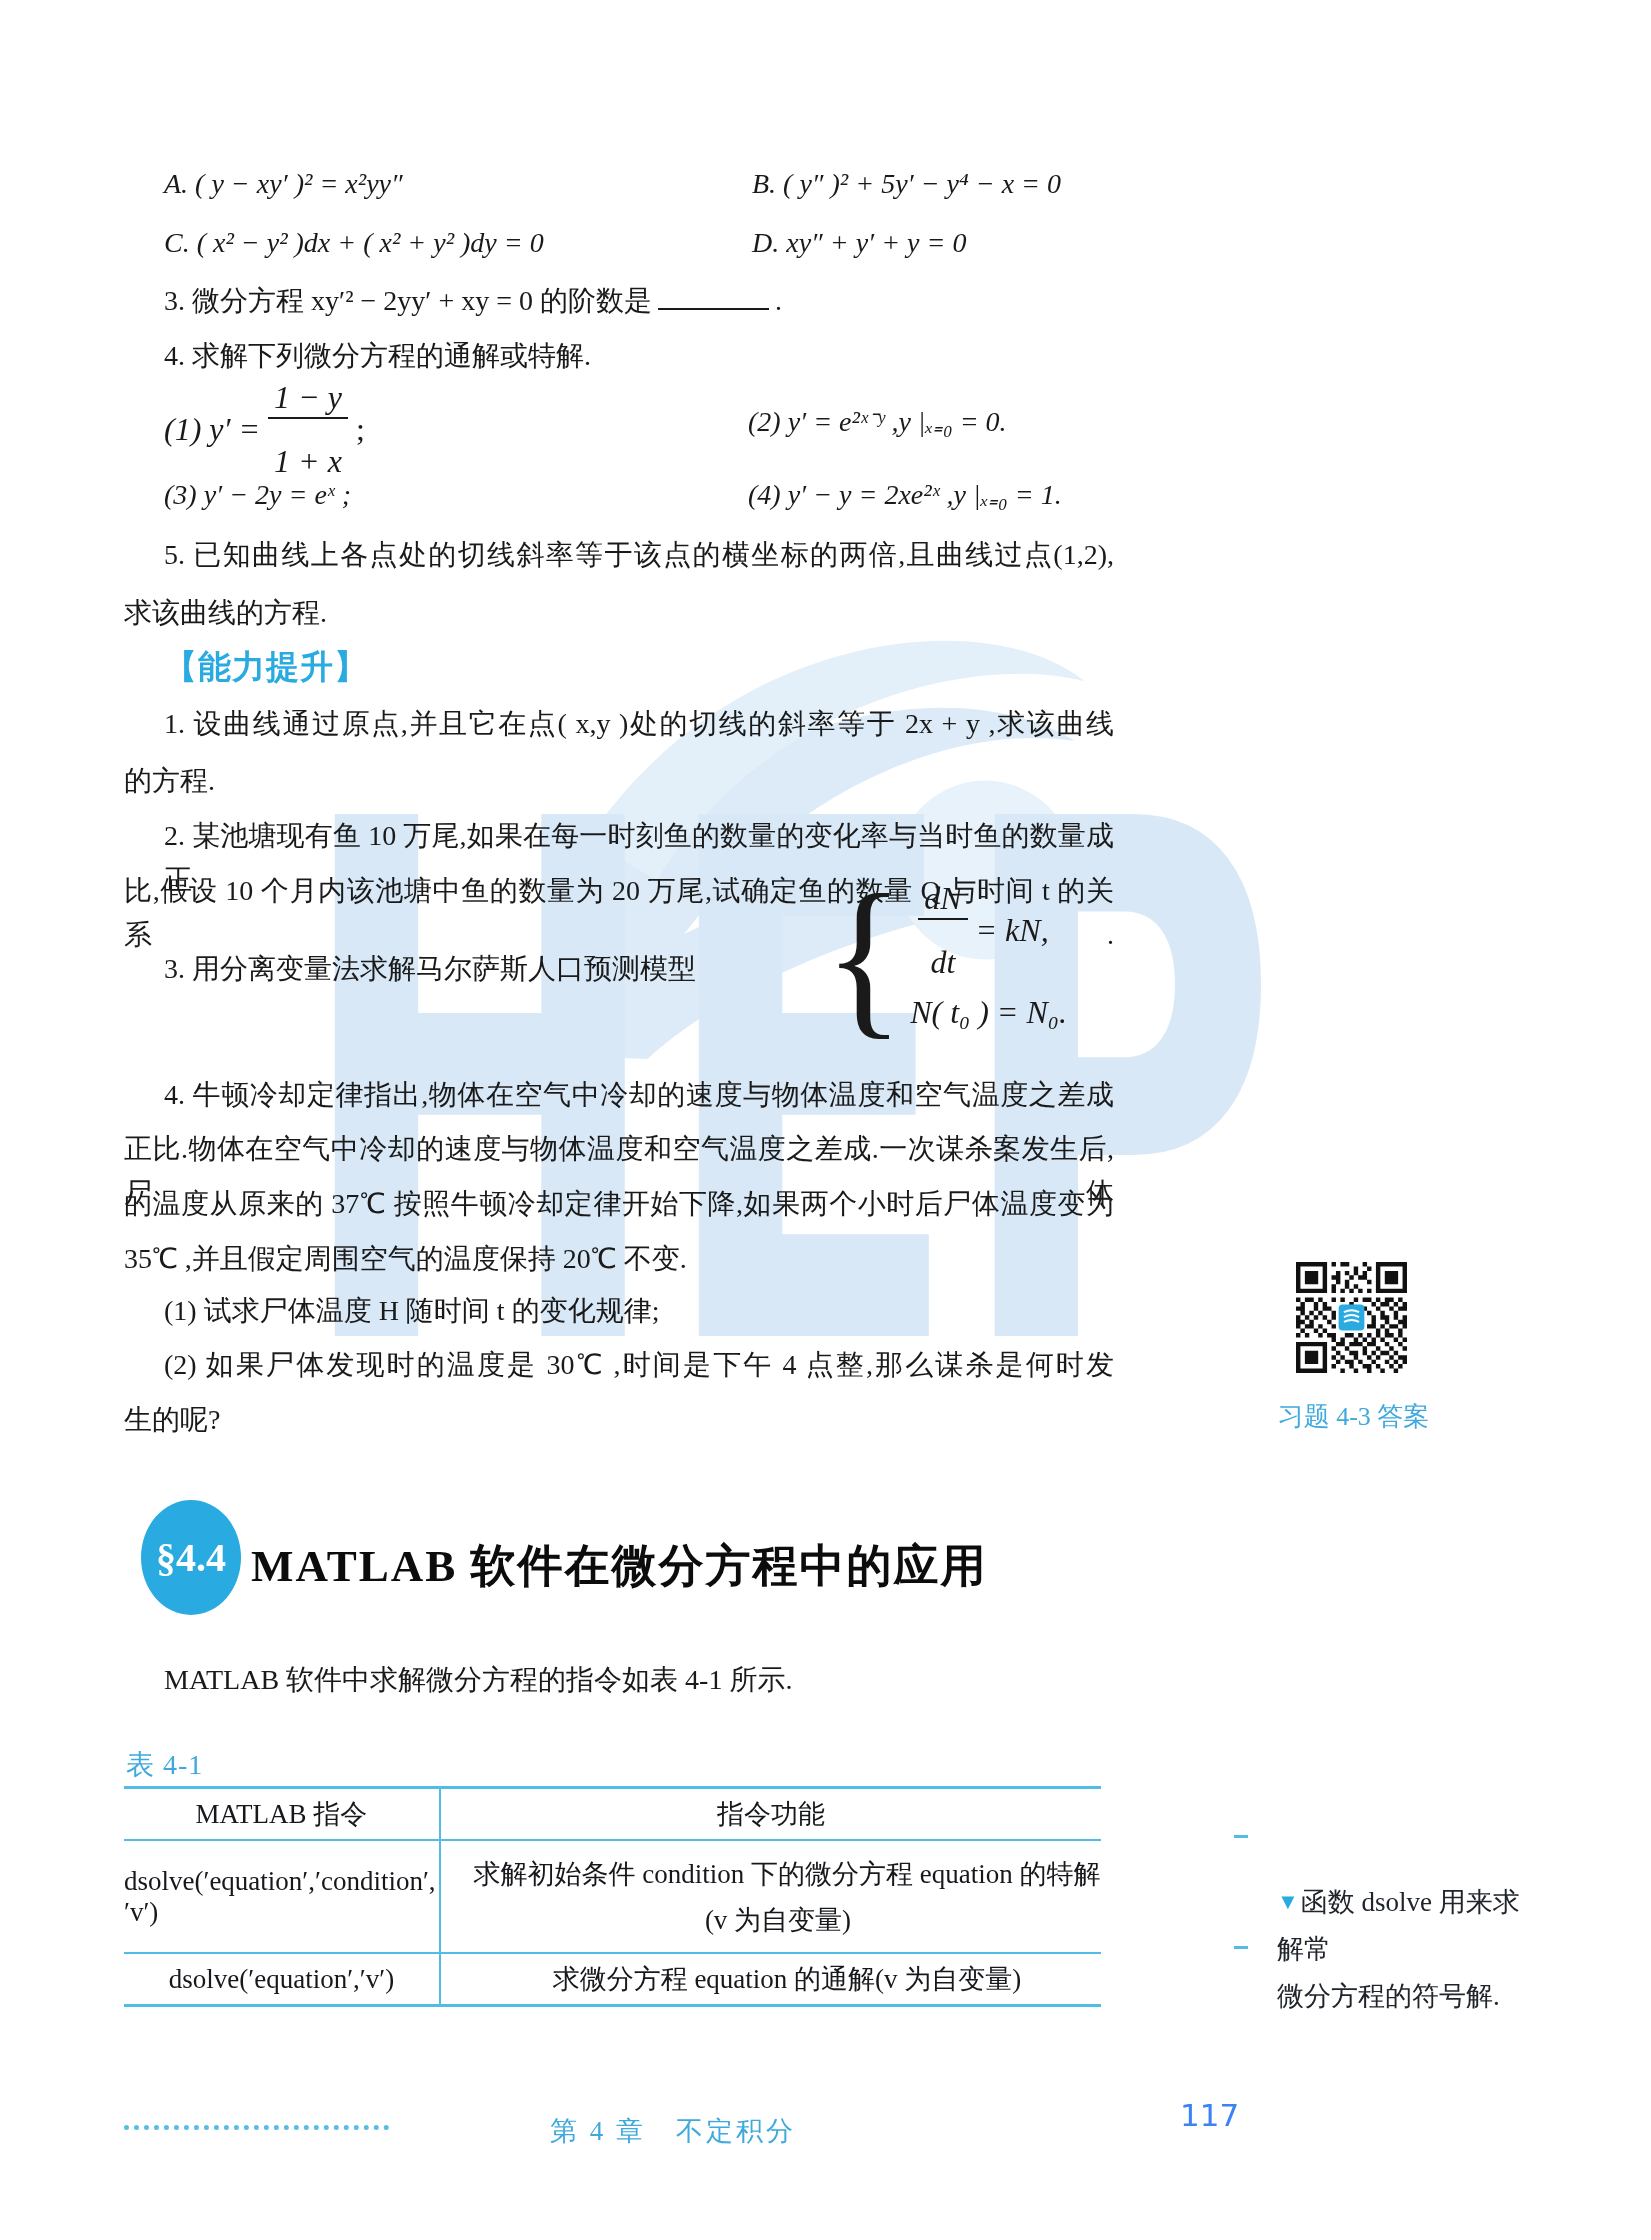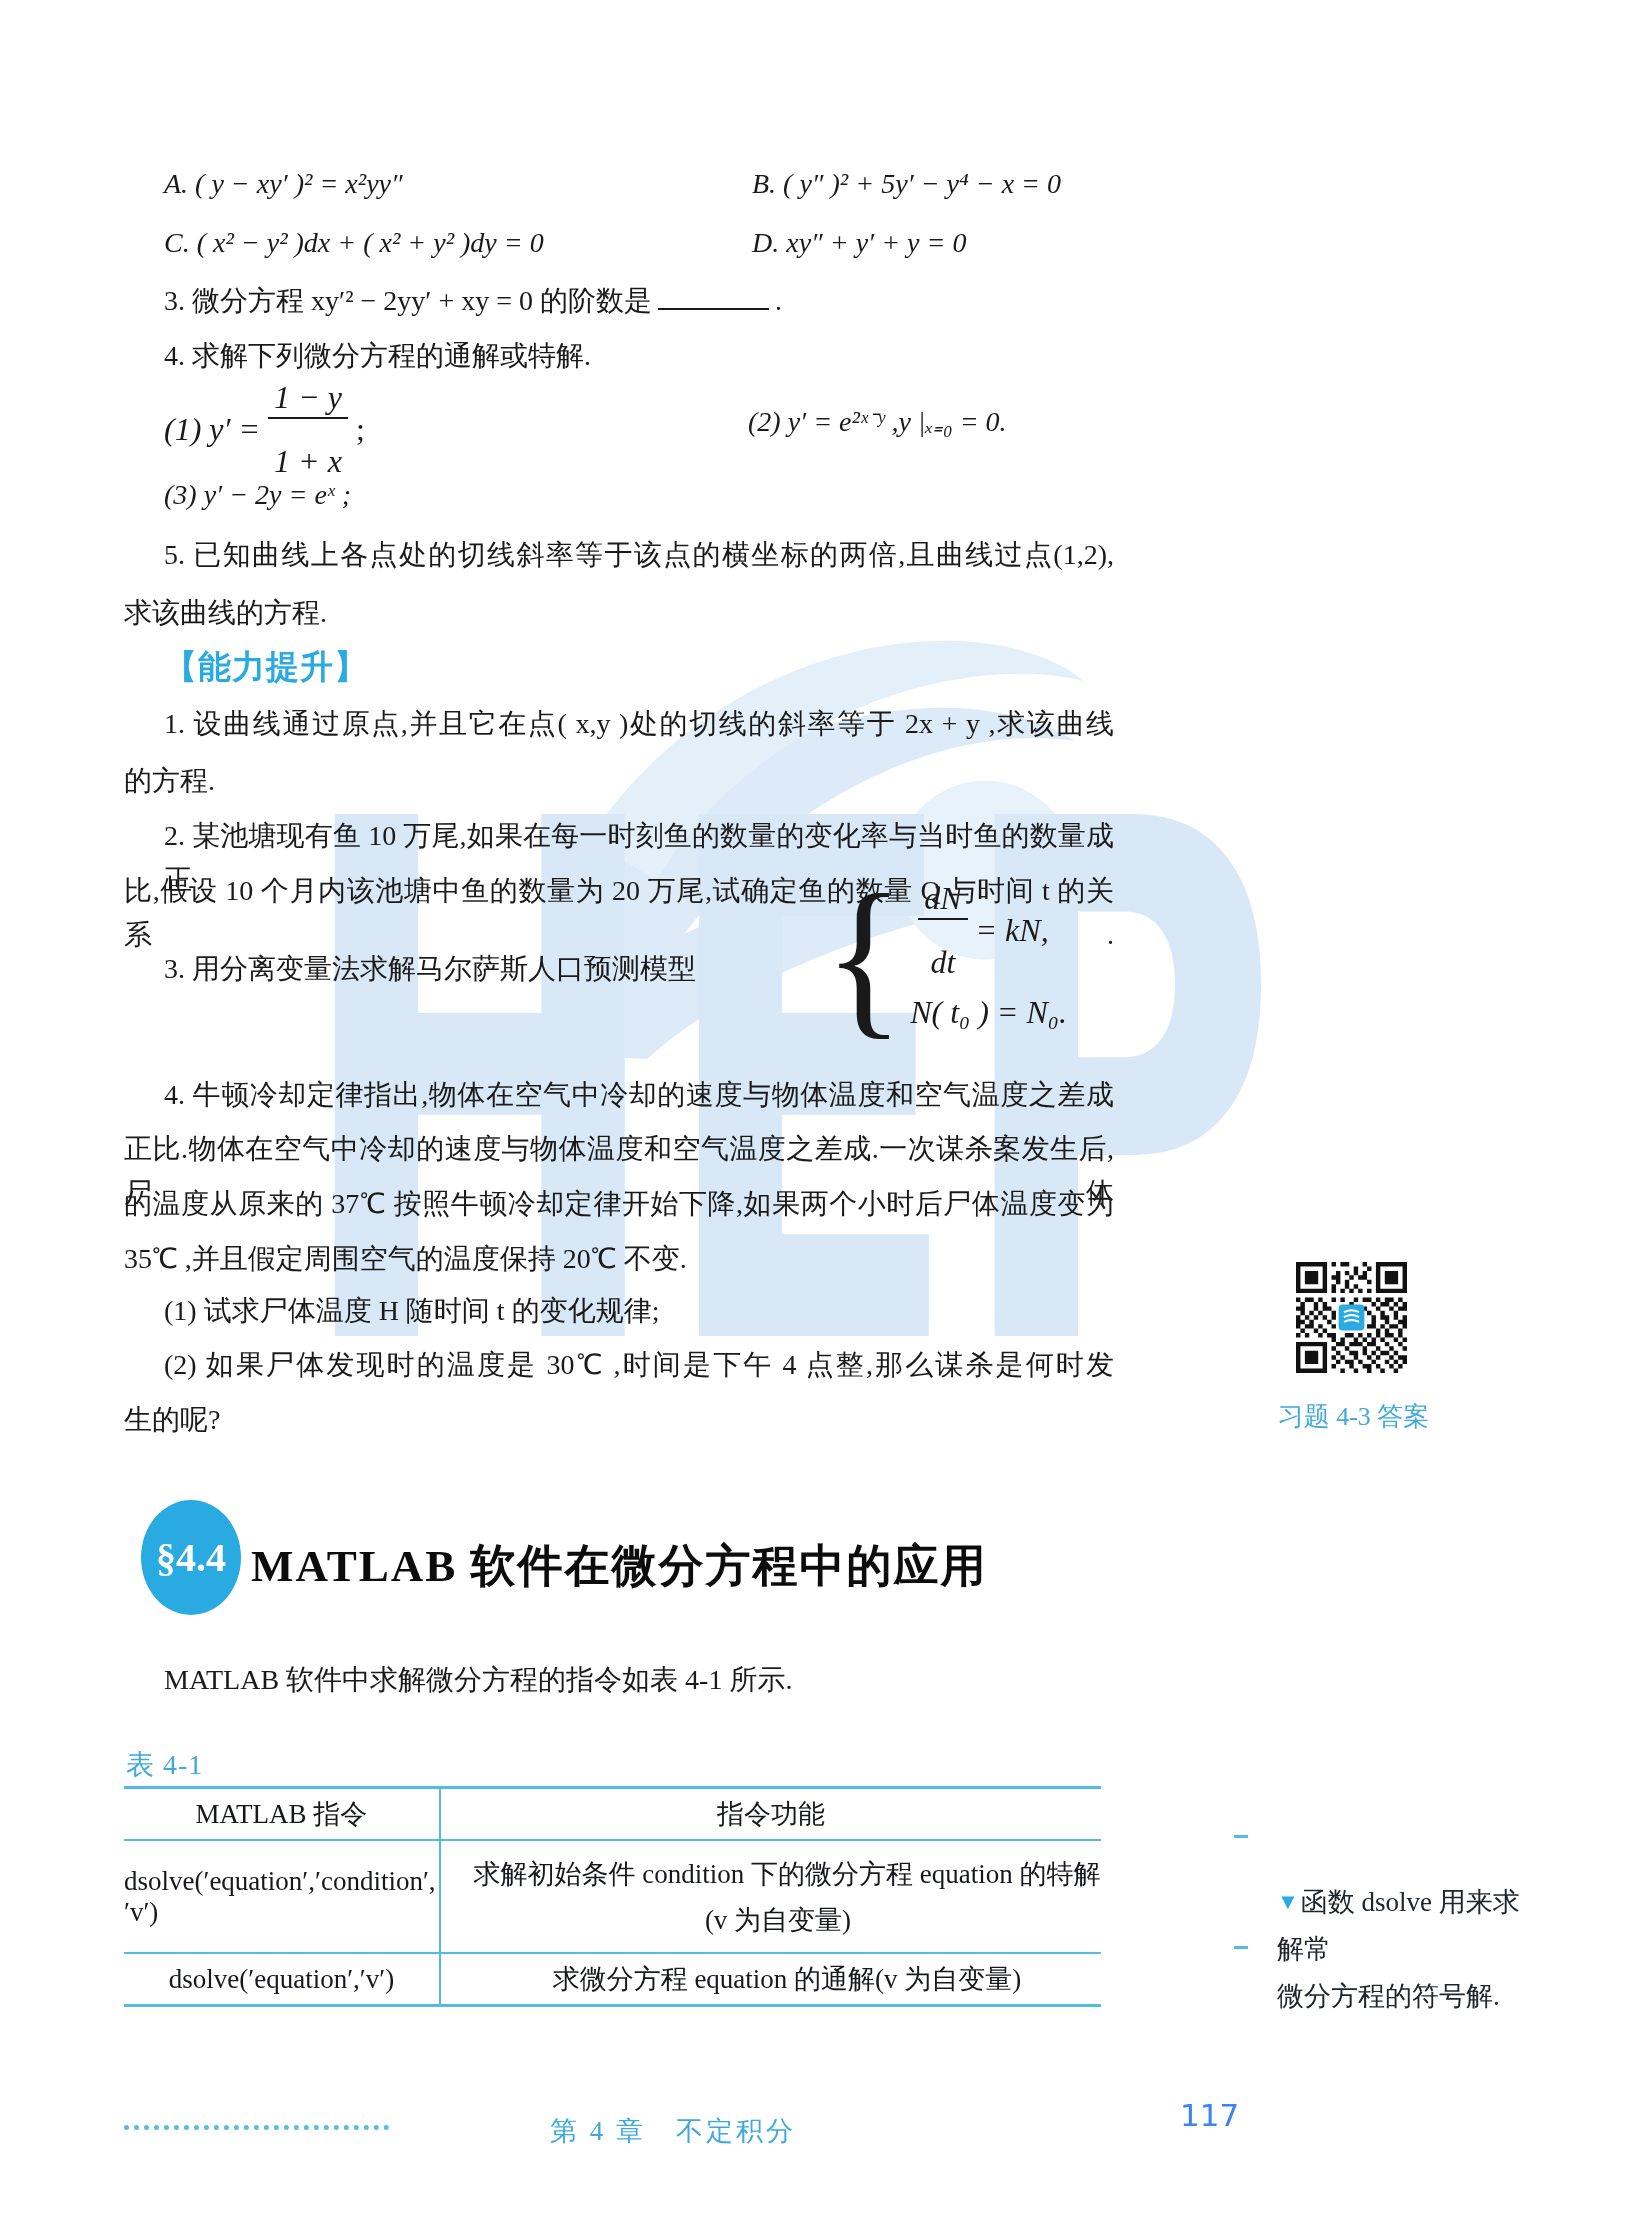--- a/index.html
+++ b/index.html
@@ -77,20 +77,21 @@
       <span class="num">1 − y</span>
       <span class="den">1 + x</span>
     </span>
     <span>;</span>
   </div>
 
   <div class="abs line math" style="left:748px;top:400px;z-index:1;">(2) y′ = e²ˣ⁻ʸ ,y |ₓ₌₀ = 0.</div>
 
   <div class="abs line math" style="left:164px;top:473px;z-index:1;">(3) y′ − 2y = eˣ ;</div>
 
+  <div class="abs line math" style="left:748px;top:473px;z-index:1;">(4) y′ − y = 2xe²ˣ ,y |ₓ₌₀ = 1.</div>
 
   <div class="abs jline" style="left:164px;top:533px;width:950px;z-index:1;">5. 已知曲线上各点处的切线斜率等于该点的横坐标的两倍,且曲线过点(1,2),</div>
   <div class="abs line" style="left:124px;top:591px;z-index:1;">求该曲线的方程.</div>
 
   <div class="abs ability-title" style="left:164px;top:645px;z-index:1;">【能力提升】</div>
 
   <div class="abs jline" style="left:164px;top:702px;width:950px;z-index:1;">1. 设曲线通过原点,并且它在点( x,y )处的切线的斜率等于 2x + y ,求该曲线</div>
   <div class="abs line" style="left:124px;top:759px;z-index:1;">的方程.</div>
 
   <div class="abs jline" style="left:164px;top:814px;width:950px;z-index:1;">2. 某池塘现有鱼 10 万尾,如果在每一时刻鱼的数量的变化率与当时鱼的数量成正</div>

